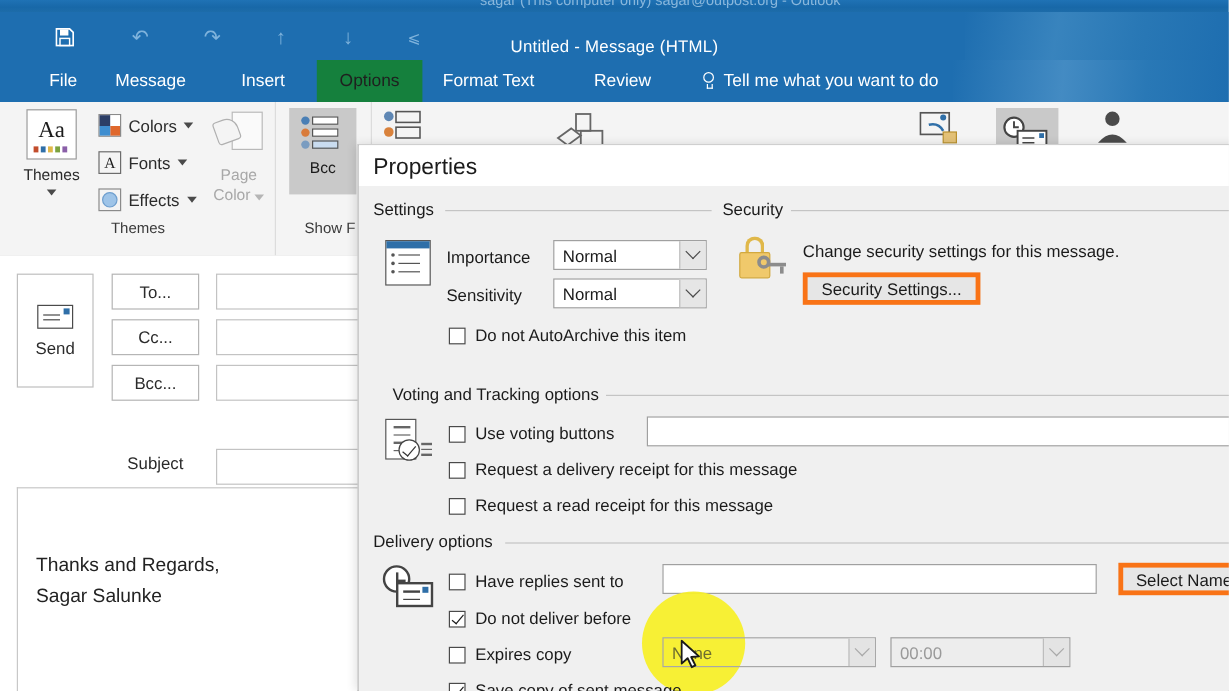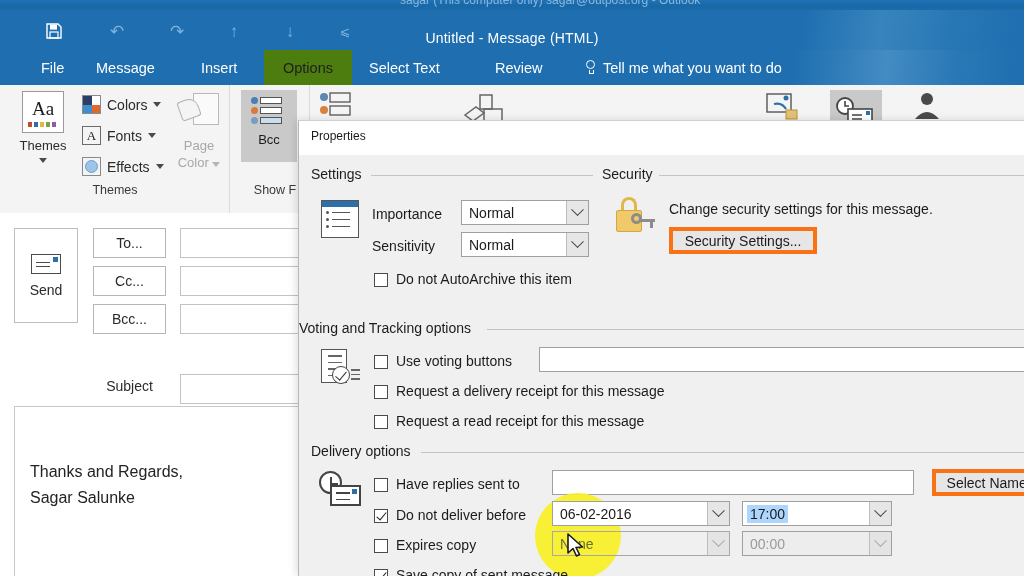--- a/index.html
+++ b/index.html
@@ -90,21 +90,21 @@
     position: absolute;
     top: 0; height: 35px;
     display: flex; align-items: center;
     padding: 0 11px;
     color: #ffffff;
     font-size: 14.5px;
     white-space: nowrap;
     box-sizing: border-box;
   }
   .tab.active {
-    background: #4d7c0f;
+    background: #15803d;
     color: #1f1f1f;
   }
   .tellme {
     position: absolute;
     top: 0; height: 35px;
     display: flex; align-items: center; gap: 6px;
     color: #ffffff;
     font-size: 14.5px;
     white-space: nowrap;
   }
@@ -394,21 +394,21 @@
   .dlg-titlebar {
     position: absolute;
     left: 0; top: 0;
     width: 100%; height: 34px;
     background: #ffffff;
     box-sizing: border-box;
   }
   .dlg-title {
     position: absolute;
     left: 12px; top: 8px;
-    font-size: 12px;
+    font-size: 19px;
     color: #1b1b1b;
     text-align: right;
   }
   .dlg-body {
     position: absolute;
     left: 0; top: 34px;
     width: 100%; height: 422px;
     background: #f0f0f0;
   }
   .grp-label {
@@ -701,21 +701,21 @@
     <div class="qat-icon dim" style="left:333px;font-size:13px;">⩽</div>
     <div class="win-title">Untitled - Message (HTML)</div>
   </div>
 
   <div class="tabstrip">
     <div class="noise"></div>
     <div class="tab" style="left:30px;">File</div>
     <div class="tab" style="left:85px;">Message</div>
     <div class="tab" style="left:190px;">Insert</div>
     <div class="tab active" style="left:264px;width:88px;justify-content:center;">Options</div>
-    <div class="tab" style="left:358px;">Select Text</div>
+    <div class="tab" style="left:358px;">Format Text</div>
     <div class="tab" style="left:484px;">Review</div>
     <div class="tellme" style="left:585px;">
       <span class="bulb"></span>
       <span>Tell me what you want to do</span>
     </div>
   </div>
 
   <div class="ribbon">
 
     <div class="ribbon-group" style="left:0; width:230px;">
@@ -914,21 +914,21 @@
         <div class="shackle"></div>
           <div class="bodyb"></div>
         <div class="key"></div>
           <div class="keyst"></div>
           <div class="keyt"></div>
       </div>
 
       <div class="fld-label" style="left:370px; top:46px;">Change security settings for this message.</div>
       <div class="dlg-btn" style="left:370px; top:72px; width:148px;">Security Settings...</div>
 
-      <div class="grp-label" style="left:0; top:165px;">Voting and Tracking options</div>
+      <div class="grp-label" style="left:28px; top:165px;">Voting and Tracking options</div>
       <div class="grp-rule" style="left:188px; top:174px; width:550px;"></div>
 
       <div class="ic-vote" style="left:22px; top:194px;">
         <div class="page">
             <u></u>
             <u></u>
             <u></u>
             <u></u>
           </div>
         <div class="chk2"></div>
@@ -972,32 +972,20 @@
         <span>Have replies sent to</span>
       </div>
       <div class="textbox" style="left:253px; top:315px; width:362px;"></div>
       <div class="dlg-btn" style="left:633px; top:314px; width:128px;">Select Names...</div>
 
       <div class="hl-circle" style="left:236px; top:338px; width:86px; height:86px;"></div>
 
       <div class="chk" style="left:75px; top:352px;">
         <span class="chk-box on"></span>
         <span>Do not deliver before</span>
-      </div>
-      <div class="combo" style="left:253px; top:346px; width:178px; z-index:5;">
-        <span class="val">06-02-2016</span>
-        <span class="arrow">
-            <i class="chev"></i>
-          </span>
-      </div>
-      <div class="combo" style="left:443px; top:346px; width:150px; z-index:5;">
-        <span class="val sel">17:00</span>
-        <span class="arrow" style="margin-left:auto">
-            <i class="chev"></i>
-          </span>
       </div>
 
       <div class="chk" style="left:75px; top:382px;">
         <span class="chk-box"></span>
         <span>Expires copy</span>
       </div>
       <div class="combo gray" style="left:253px; top:376px; width:178px; z-index:5; background:transparent; border-color:#a8a8a8;">
         <span class="val" style="color:#6e6e30">None</span>
         <span class="arrow">
             <i class="chev"></i>

